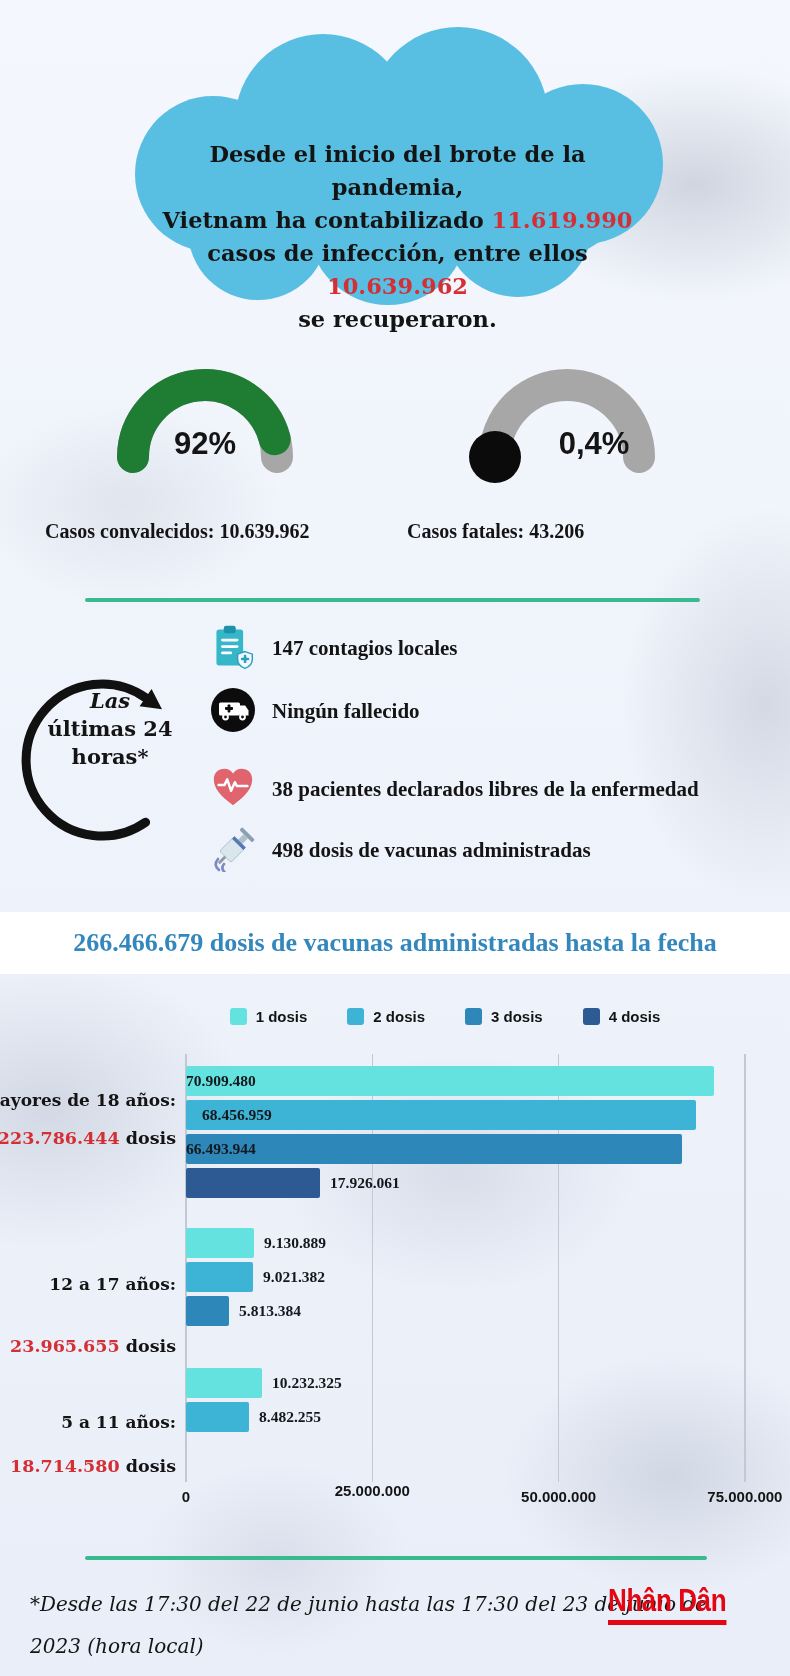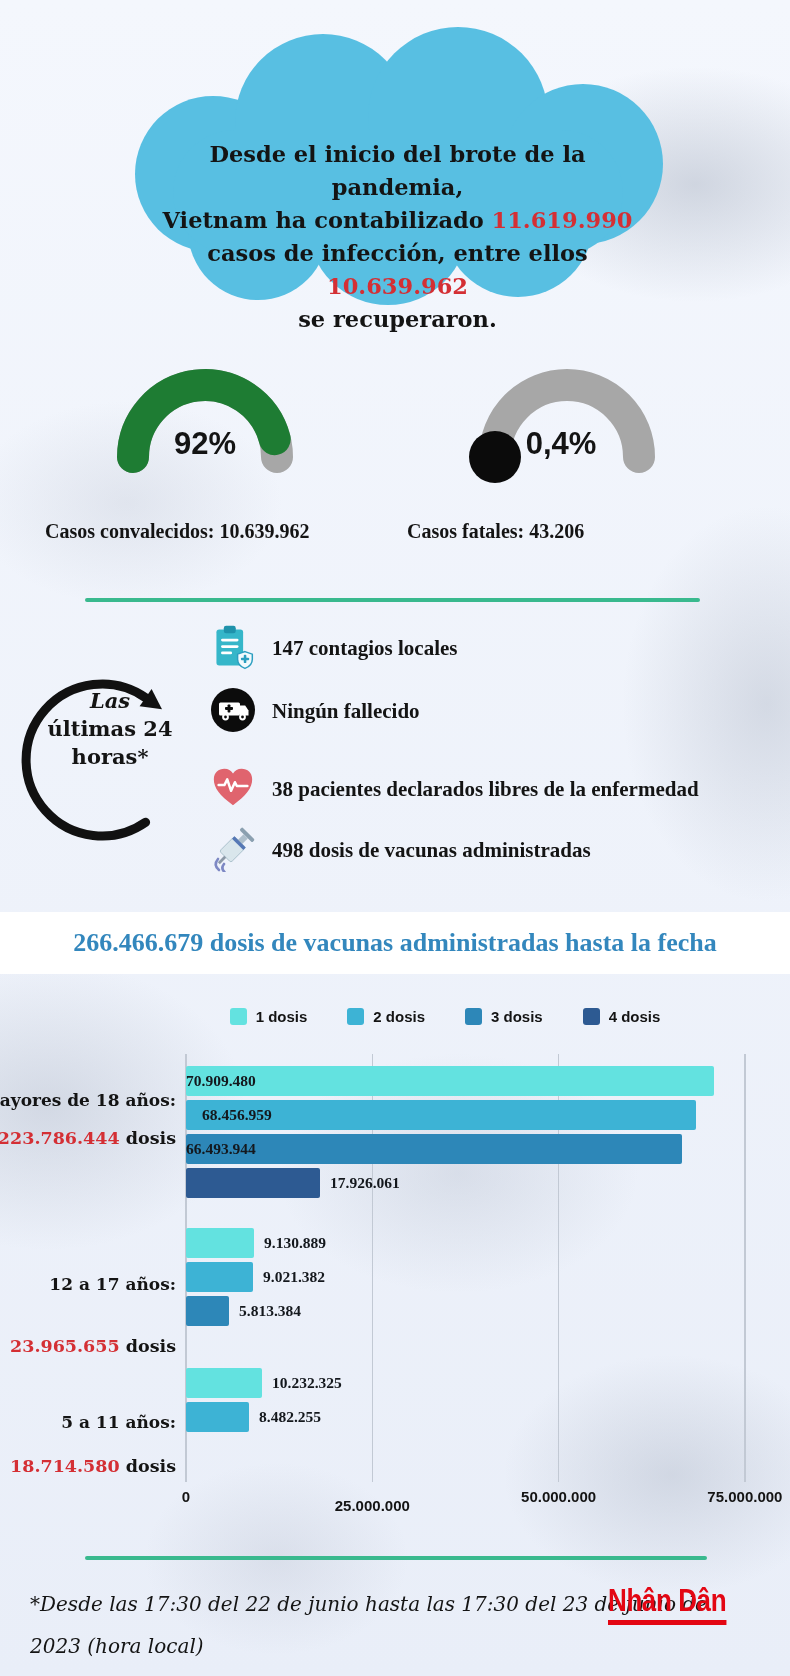--- a/index.html
+++ b/index.html
@@ -89,21 +89,21 @@
     <path d="M33,102 A72,72 0 0 1 177,102" fill="none" stroke="#a7a7a7" stroke-width="32" stroke-linecap="round"></path>
     <path d="M33,102 A72,72 0 0 1 174.7,84.1" fill="none" stroke="#1e7c33" stroke-width="32" stroke-linecap="round"></path>
   </svg>
   <div class="abs gauge-pct" style="left:45px;">92%</div>
   <div class="abs gauge-caption" style="left:45px;">Casos convalecidos: 10.639.962</div>
 
   <svg class="abs" style="left:462px; top:355px;" width="210" height="130" viewBox="0 0 210 130">
     <path d="M33,102 A72,72 0 0 1 177,102" fill="none" stroke="#a7a7a7" stroke-width="32" stroke-linecap="round"></path>
     <circle cx="33" cy="102" r="26" fill="#0b0b0b"></circle>
   </svg>
-  <div class="abs gauge-pct" style="left:401px;">0,4%</div>
+  <div class="abs gauge-pct" style="left:434px;">0,4%</div>
   <div class="abs gauge-caption" style="left:407px;">Casos fatales: 43.206</div>
 
   <div class="abs divider" style="left:85px; top:598px; width:615px;"></div>
 
   <svg class="abs" style="left:14px; top:658px;" width="185" height="215" viewBox="0 0 185 215">
     <path d="M131.6,39.7 A76,76 0 1 0 131.6,164.3" fill="none" stroke="#111111" stroke-width="9" stroke-linecap="round"></path>
     <polygon points="148.0,51.2 137.6,31.1 125.6,48.3" fill="#111111"></polygon>
   </svg>
   <div class="abs badge-line" style="top:688px;font-style:italic;">Las</div>
   <div class="abs badge-line" style="top:716px;">últimas 24</div>
@@ -172,21 +172,21 @@
       <div class="legend-item">
         <span class="legend-swatch" style="background: rgb(45, 90, 146);"></span>
         <span class="legend-label">4 dosis</span>
       </div>
     </div>
 
   <div class="abs" id="chart">
       <div class="gridline" style="left: 185.25px; top: 8px; height: 428px;"></div>
       <div class="tick-label" style="left: 126px; top: 442px;">0</div>
       <div class="gridline" style="left: 371.55px; top: 8px; height: 428px;"></div>
-      <div class="tick-label" style="left: 312.3px; top: 451px;">25.000.000</div>
+      <div class="tick-label" style="left: 312.3px; top: 436px;">25.000.000</div>
       <div class="gridline" style="left: 557.85px; top: 8px; height: 428px;"></div>
       <div class="tick-label" style="left: 498.6px; top: 442px;">50.000.000</div>
       <div class="gridline" style="left: 744.15px; top: 8px; height: 428px;"></div>
       <div class="tick-label" style="left: 684.9px; top: 442px;">75.000.000</div>
       <div class="group-title" style="top: 44px;">Mayores de 18 años:</div>
       <div class="group-total" style="top: 82px;"><span class="red-num">223.786.444</span><span> dosis</span></div>
       <div class="bar" style="left: 186px; top: 20px; width: 528px; background: rgb(99, 226, 224);"></div>
       <div class="bar-label in" style="top: 20px; left: 186px; width: 514px;">70.909.480</div>
       <div class="bar" style="left: 186px; top: 54px; width: 510px; background: rgb(61, 179, 213);"></div>
       <div class="bar-label in" style="top: 54px; left: 186px; width: 496px; padding-left: 16px;">68.456.959</div>

